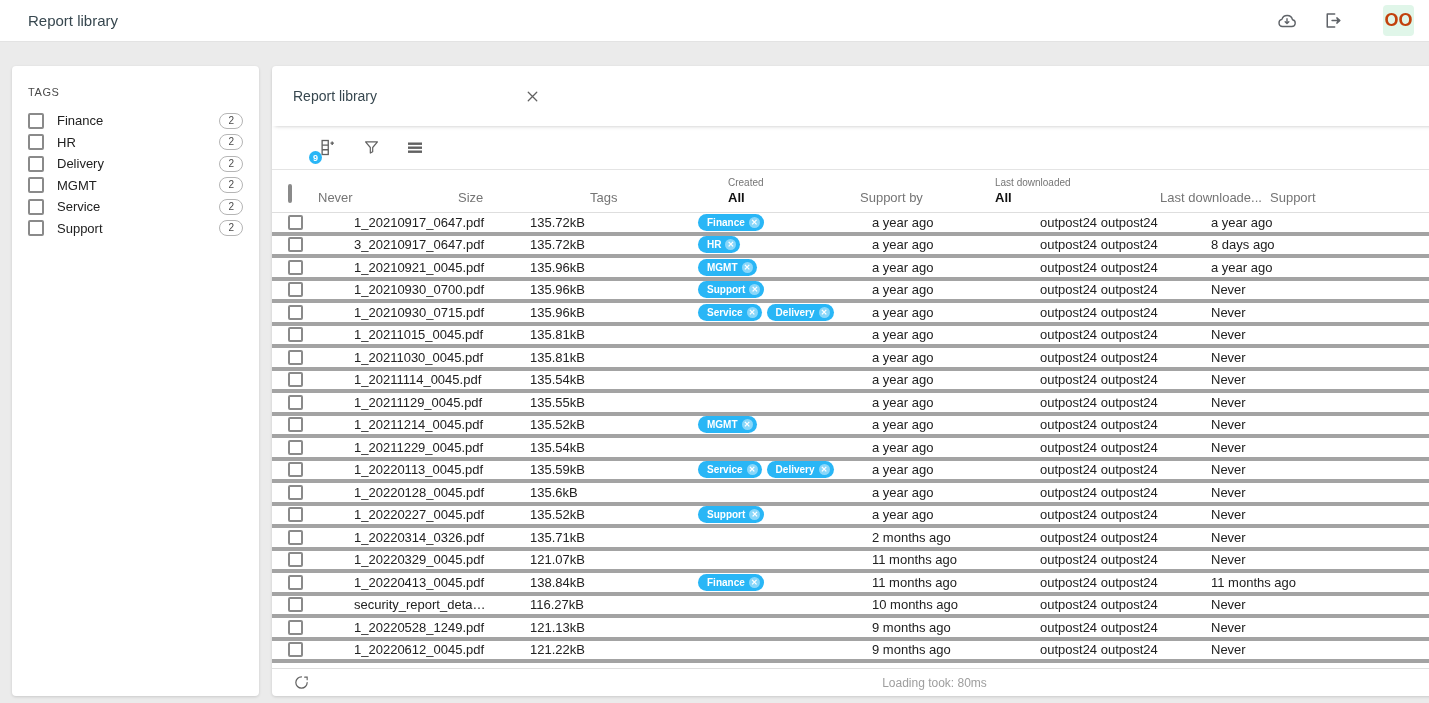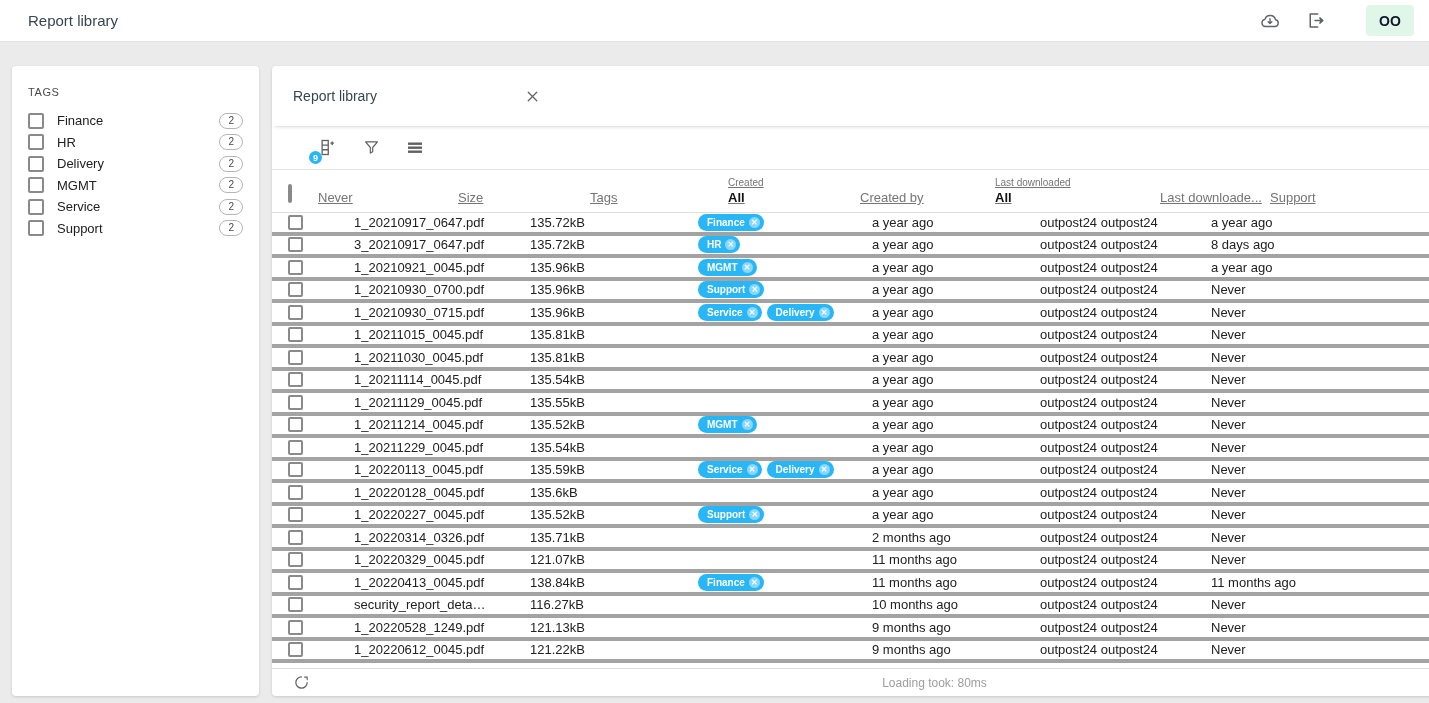--- a/index.html
+++ b/index.html
@@ -6,22 +6,22 @@
   html,body { width:1429px; height:703px; overflow:hidden;
     font-family:"Liberation Sans", sans-serif; background:#ebebeb; }
 
   
   .topbar { height:42px; background:#fff; border-bottom:1px solid #e3e3e3;
     display:flex; align-items:center; padding:0 15px 0 28px; }
   .topbar-title { font-size:15px; color:#37474f; }
   .topbar-right { margin-left:auto; display:flex; align-items:center; gap:24px; }
   .icon-btn { background:none; border:none; cursor:pointer; color:#5f6368;
     display:flex; align-items:center; justify-content:center; padding:0; }
-  .avatar { width:48px; height:31px; border-radius:4px; background:#e0f6e9;
-    color:#0f172a; font-size:14px; font-weight:bold; display:flex;
+  .avatar { width:31px; height:31px; border-radius:4px; background:#e0f6e9;
+    color:#c2410c; font-size:18px; font-weight:bold; display:flex;
     align-items:center; justify-content:center; margin-left:16px; }
 
   
   .content { display:flex; padding:18px 30px 13px 12px; gap:13px; height:661px;margin-top:6px; }
   .card { background:#fff; border-radius:4px; box-shadow:0 1px 3px rgba(0,0,0,.14); }
 
   
   .sidebar { width:247px; padding:20px 16px; flex:none; }
   .sidebar-title { font-size:11px; color:#4a4a4a; letter-spacing:.6px; margin-bottom:12px; }
   .tag-item { display:flex; align-items:center; height:21.5px; }
@@ -48,21 +48,21 @@
     padding:0 21px 0 44px; border-bottom:1px solid #e4e4e4; }
   .tool { position:relative; color:#616161; }
   .tool-badge { position:absolute; left:-7px; bottom:-6px; width:13px; height:13px;
     border-radius:50%; background:#29b6f6; color:#fff; font-size:9px; font-weight:bold;
     display:flex; align-items:center; justify-content:center; }
 
   .grid-cols { display:grid;
     grid-template-columns:46px 140px 132px 138px 132px 135px 165px 110px 1fr; }
   .table-header { height:43px; align-items:end; padding:0 14px 7px 0;
     border-bottom:1px solid #dedede; }
-  .th { font-size:13px; color:#757575;text-decoration:underline; }
+  .th { font-size:13px; color:#757575; }
   .th-cb { padding-left:16px; align-self:center; margin-top:12px; }
   .th-filter .flabel { font-size:10px; color:#757575; display:block; margin-bottom:2px; }
   .th-filter .fvalue { font-size:13px; color:#111; font-weight:600; cursor:pointer; }
   .th-trunc { white-space:nowrap; overflow:hidden; text-overflow:ellipsis; padding-right:6px; }
 
   .table-body { flex:1; position:relative; overflow:hidden; }
   .rows { padding-right:14px; }
   .row { height:22.5px; border-bottom:4px solid #a3a3a3; align-items:center;
     font-size:13px; color:#212121;gap:36px; }
   .cell-cb { padding-left:16px; display:flex; align-items:center; }
@@ -207,21 +207,21 @@
 
     <div class="table-header grid-cols">
       <div class="th th-cb"><span class="checkbox"></span></div>
       <div class="th">Never</div>
       <div class="th">Size</div>
       <div class="th">Tags</div>
       <div class="th th-filter">
         <span class="flabel">Created</span>
         <span class="fvalue">All</span>
       </div>
-      <div class="th">Created by</div>
+      <div class="th">Support by</div>
       <div class="th th-filter">
         <span class="flabel">Last downloaded</span>
         <span class="fvalue">All</span>
       </div>
       <div class="th th-trunc">Last downloade...</div>
       <div class="th">Support</div>
     </div>
 
     <div class="table-body">
       <div class="rows" id="rows">

